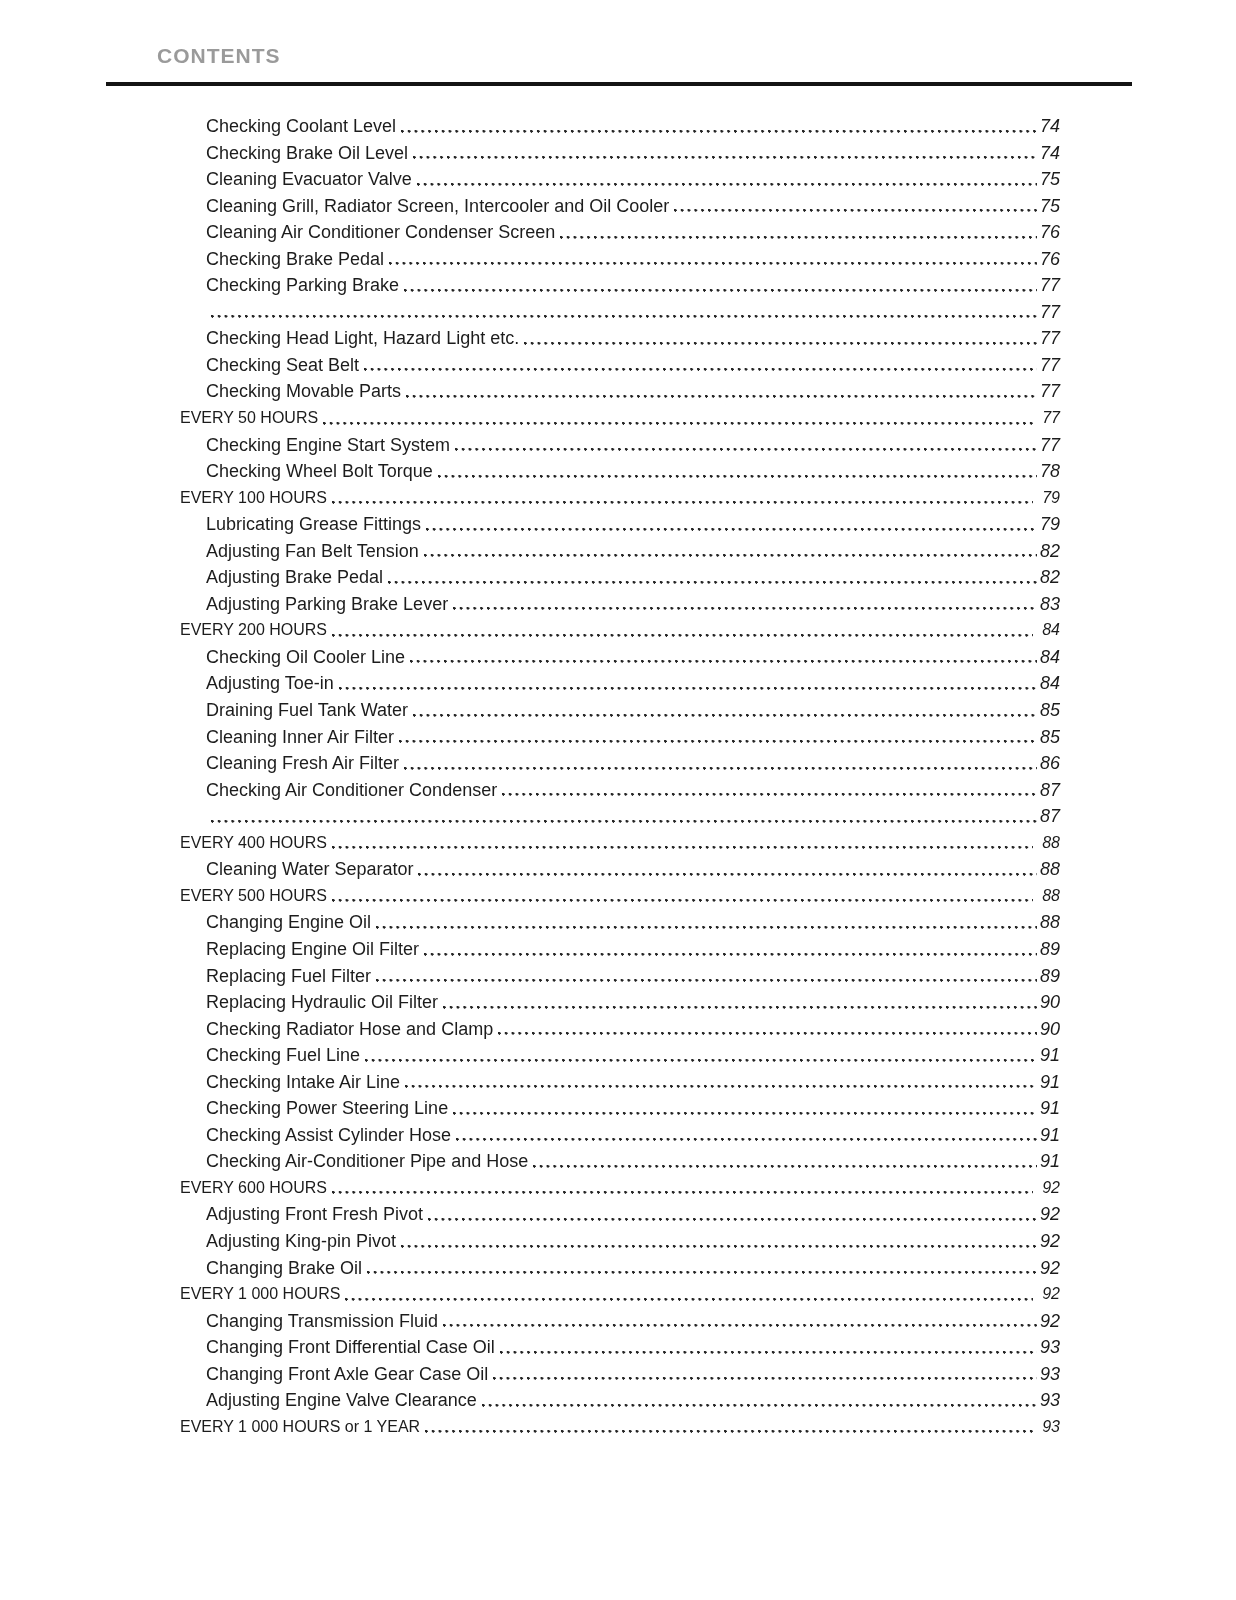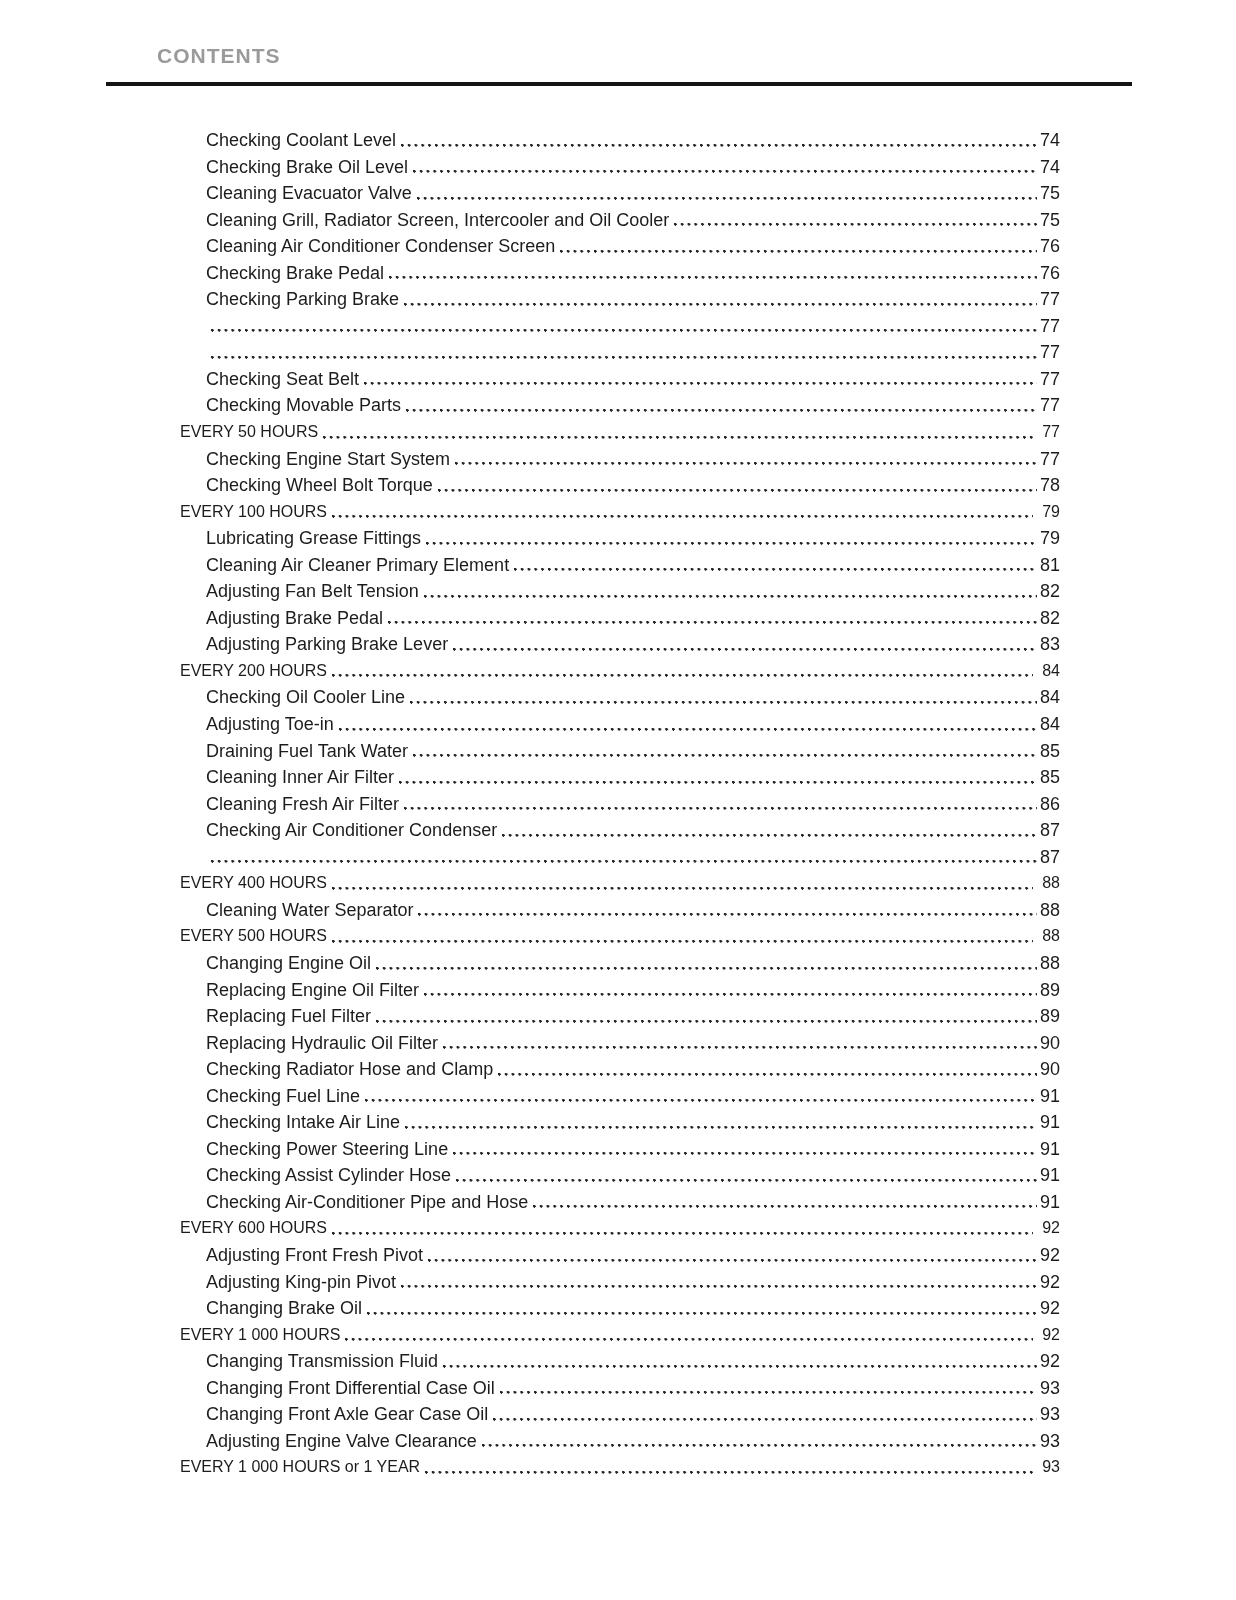--- a/index.html
+++ b/index.html
@@ -29,21 +29,21 @@
     position: absolute;
     left: 106px;
     top: 82px;
     width: 1026px;
     height: 4px;
     background: #141414;
   }
   .toc {
     position: absolute;
     left: 180px;
-    top: 127px;
+    top: 113px;
     width: 880px;
   }
   .row {
     display: flex;
     align-items: baseline;
     height: 26.55px;
     font-size: 18px;
     line-height: 26.55px;
     white-space: nowrap;
   }
@@ -74,20 +74,21 @@
     background-image: radial-gradient(circle at 1.3px 1.3px, #242424 1.2px, transparent 1.5px);
     background-size: 6.8px 3px;
     background-repeat: repeat-x;
   }
   .row.heading .leader::after {
     right: 9px;
     bottom: 7px;
   }
   .pagenum {
     flex: 0 0 auto;
+    font-style: italic;
   }
 </style>
 </head>
 <body>
 
 <div class="page" style="background: rgb(255, 255, 255); color: rgb(28, 28, 28);">
   <div class="header-label" style="color: rgb(154, 154, 154);">CONTENTS</div>
   <div class="header-rule" style="background: rgb(20, 20, 20);"></div>
   <div class="toc">
       <div class="row sub">
@@ -123,20 +124,21 @@
       <div class="row sub">
         <span class="title">Checking Parking Brake</span>
         <span class="leader"></span>
         <span class="pagenum">77</span>
       </div>
       <div class="row sub">
         <span class="leader"></span>
         <span class="pagenum">77</span>
       </div>
       <div class="row sub">
+        <span class="title">Checking Head Light, Hazard Light etc.</span>
         <span class="leader"></span>
         <span class="pagenum">77</span>
       </div>
       <div class="row sub">
         <span class="title">Checking Seat Belt</span>
         <span class="leader"></span>
         <span class="pagenum">77</span>
       </div>
       <div class="row sub">
         <span class="title">Checking Movable Parts</span>
@@ -160,25 +162,20 @@
       </div>
       <div class="row heading">
         <span class="title">EVERY 100 HOURS</span>
         <span class="leader"></span>
         <span class="pagenum">79</span>
       </div>
       <div class="row sub">
         <span class="title">Lubricating Grease Fittings</span>
         <span class="leader"></span>
         <span class="pagenum">79</span>
-      </div>
-      <div class="row sub">
-        <span class="title">Cleaning Air Cleaner Primary Element</span>
-        <span class="leader"></span>
-        <span class="pagenum">81</span>
       </div>
       <div class="row sub">
         <span class="title">Adjusting Fan Belt Tension</span>
         <span class="leader"></span>
         <span class="pagenum">82</span>
       </div>
       <div class="row sub">
         <span class="title">Adjusting Brake Pedal</span>
         <span class="leader"></span>
         <span class="pagenum">82</span>

